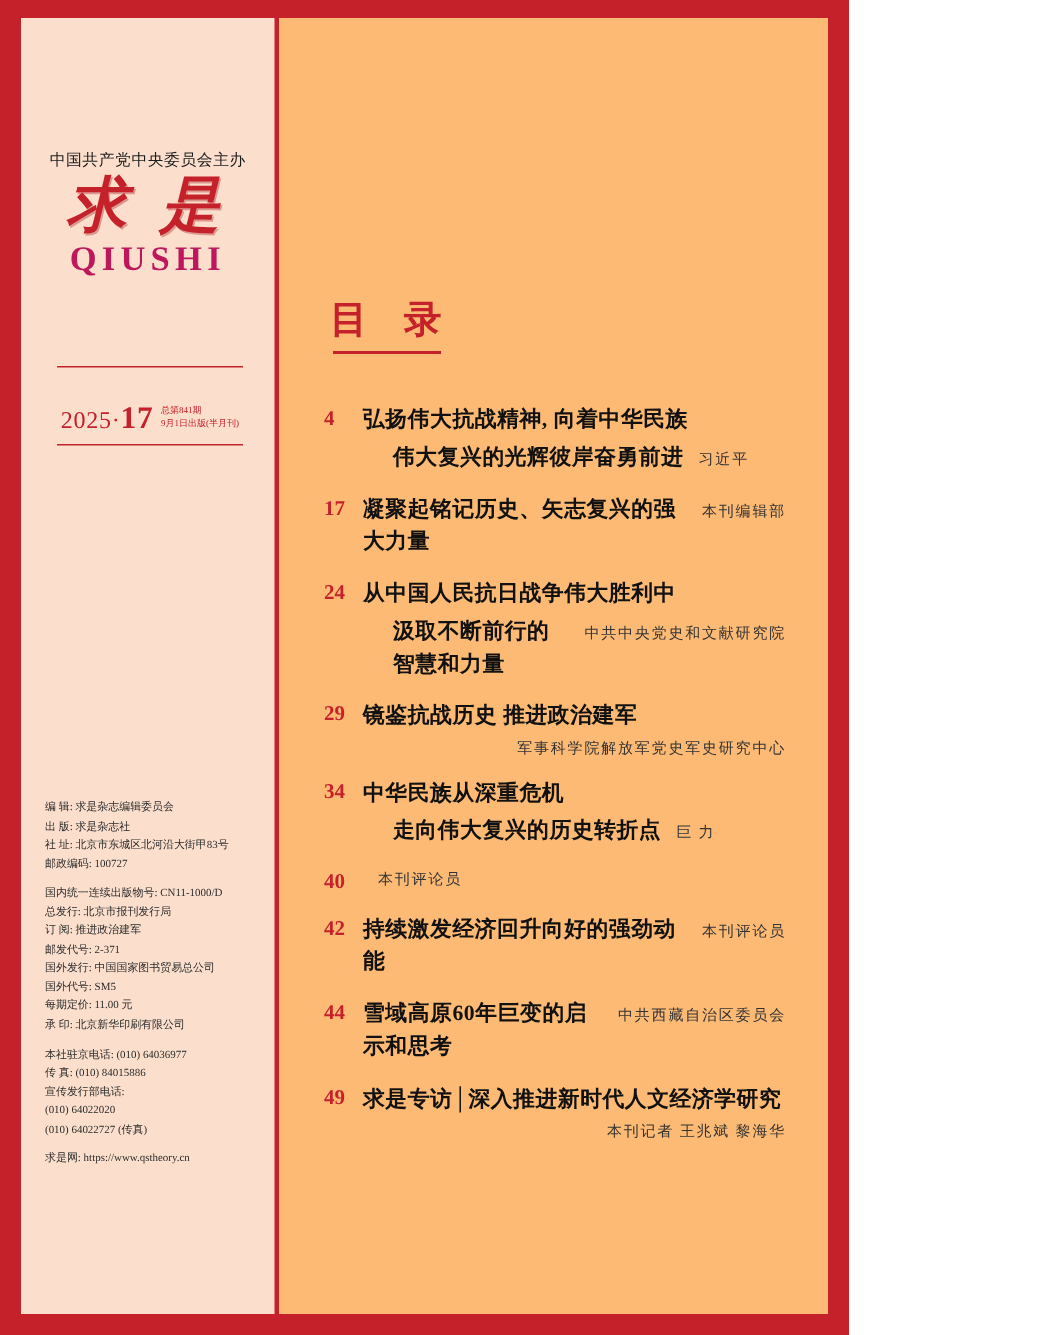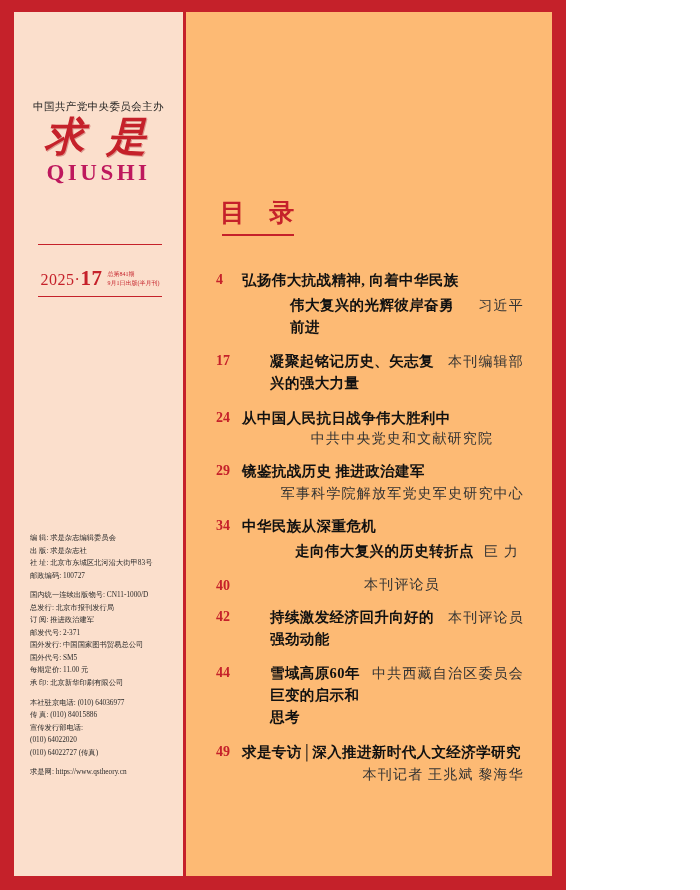--- a/index.html
+++ b/index.html
@@ -187,32 +187,31 @@
     font-size: 14.5px;
     color: #111111;
     font-weight: bold;
     letter-spacing: 0.4px;
     line-height: 1.5;
     padding-left: 20px;
     margin-top: 3px;
   }
   .author {
     font-family: "Liberation Serif", serif;
-    font-size: 14px;
+    font-size: 10px;
     color: #333333;
     letter-spacing: 1.2px;
     text-align: right;
     margin-top: 3px;
     padding-right: 2px;
   }
   .inline-row {
     display: flex;
     align-items: baseline;
-    justify-content: center;
-    margin-left: 28px;
+    justify-content: flex-start;
   }
   .inline-row .author {
     margin-top: 0;
     white-space: nowrap;
     padding-left: 10px;
   }
 </style>
 </head>
 <body>
 
@@ -284,20 +283,21 @@
               <div class="author">本刊编辑部</div>
             </div>
           </div>
         </div>
 
         <div class="entry">
           <div class="pg">24</div>
           <div class="body">
             <div class="t1">从中国人民抗日战争伟大胜利中</div>
             <div class="inline-row">
+              <div class="t2">汲取不断前行的智慧和力量</div>
               <div class="author">中共中央党史和文献研究院</div>
             </div>
           </div>
         </div>
 
         <div class="entry">
           <div class="pg">29</div>
           <div class="body">
             <div class="t1">镜鉴抗战历史  推进政治建军</div>
             <div class="author">军事科学院解放军党史军史研究中心</div>

